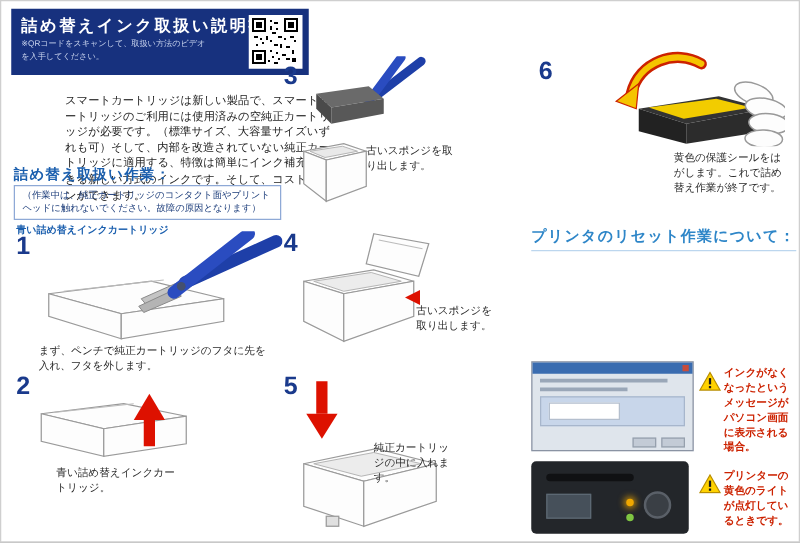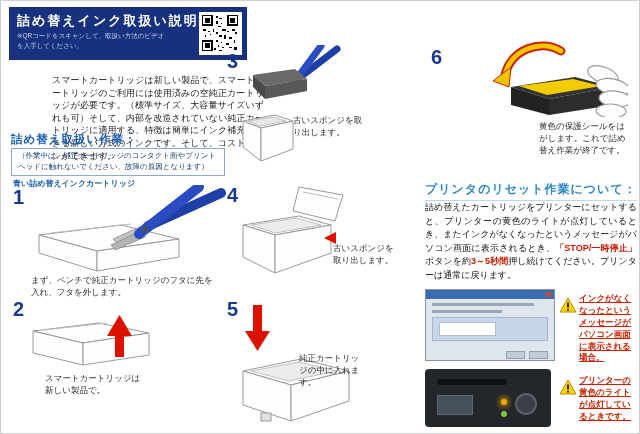--- a/index.html
+++ b/index.html
@@ -40,21 +40,21 @@
   .s1-btn{display:inline-block;width:17px;height:6px;margin-left:4px;background:#c3cbd6;border:1px solid #96a0ad;}
   
   .shot2{left:424px;top:368px;width:126px;height:58px;background:#23262a;border-radius:4px;position:absolute;}
   .s2-slot{position:absolute;left:12px;top:10px;width:70px;height:6px;background:#101113;border-radius:3px;}
   .s2-lcd{position:absolute;left:12px;top:26px;width:34px;height:18px;background:#46505a;border:1px solid #5c6873;}
   .s2-btn{position:absolute;right:14px;top:24px;width:18px;height:18px;border-radius:50%;background:#3a3f45;border:2px solid #5a6068;}
   .s2-led{position:absolute;width:6px;height:6px;border-radius:50%;}
   .s2-led.amber{right:44px;top:30px;background:#f0a800;box-shadow:0 0 5px 2px rgba(240,168,0,.7);}
   .s2-led.green{right:44px;top:42px;background:#7fc642;}
   
-  .warn-text{font-size:8.5px;font-weight:bold;line-height:1.4;color:#cc2200;text-decoration:underline;}
+  .warn-text{font-size:8.5px;font-weight:bold;line-height:1.4;color:#cc2200;}
 </style>
 </head>
 <body>
 
 <div class="page">
 
   <div class="abs hdr">
     <h1>詰め替えインク取扱い説明書</h1>
     <p class="hdr-note">※QRコードをスキャンして、取扱い方法のビデオを入手してください。</p>
     <div class="qr">
@@ -139,21 +139,21 @@
         <polygon points="6,22 56,34 56,56 6,44"></polygon>
         <polygon points="56,34 122,24 122,46 56,56"></polygon>
       </g>
       <line x1="16" y1="21" x2="80" y2="14" stroke="#bbbbbb"></line>
       <g fill="#dd1100">
         <rect x="88" y="26" width="9" height="22"></rect>
         <polygon points="80,27 105,27 92.5,6"></polygon>
       </g>
     </svg>
   </div>
-  <div class="abs cap" style="left:44px;top:372px;width:96px;">スマートカートリッジは新しい製品で。</div>
+  <div class="abs cap" style="left:44px;top:372px;width:96px;">青い詰め替えインクカートリッジ。</div>
 
   <div class="abs num" style="left:226px;top:50px;">3</div>
   <div class="abs" style="left:240px;top:44px;">
     <svg width="100" height="122" viewBox="0 0 100 122" aria-hidden="true">
       <line x1="96" y1="4" x2="62" y2="30" stroke="#1e3fa8" stroke-width="7" stroke-linecap="round"></line>
       <line x1="80" y1="1" x2="54" y2="36" stroke="#2a4cc0" stroke-width="7" stroke-linecap="round"></line>
       <polygon points="12,30 54,24 66,34 24,41" fill="#6a6a6a"></polygon>
       <polygon points="12,30 24,41 24,54 12,42" fill="#4a4a4a"></polygon>
       <polygon points="24,41 66,34 66,46 24,54" fill="#585858"></polygon>
       <g stroke="#9a9a9a" stroke-width="1" fill="#fdfdfd">
@@ -220,21 +220,20 @@
         <ellipse cx="140" cy="40" rx="16" ry="8" transform="rotate(20 140 40)"></ellipse>
         <ellipse cx="150" cy="52" rx="17" ry="8" transform="rotate(12 150 52)"></ellipse>
         <ellipse cx="152" cy="64" rx="16" ry="8" transform="rotate(6 152 64)"></ellipse>
         <ellipse cx="148" cy="76" rx="15" ry="7" transform="rotate(2 148 76)"></ellipse>
       </g>
     </svg>
   </div>
   <div class="abs cap" style="left:538px;top:120px;width:92px;">黄色の保護シールをはがします。これで詰め替え作業が終了です。</div>
 
   <div class="abs sec-title sec2-title">プリンタのリセット作業について：</div>
-  <p class="abs reset-body"><span>詰め替えたカートリッジをプリンターにセットすると、プリンターの黄色のライトが点灯しているとき、またインクがなくなったというメッセージがパソコン画面に表示されるとき、</span><span class="red">「STOP/一時停止」</span><span>ボタンを約</span><span class="red">3～5秒間</span><span>押し続けてください。プリンターは通常に戻ります。</span></p>
 
   <div class="abs shot1">
     <div class="s1-bar">
         <span class="s1-dot"></span>
       </div>
     <div class="s1-line w80"></div>
     <div class="s1-line w60"></div>
     <div class="s1-img"></div>
     <div class="s1-btnrow"><span class="s1-btn"></span><span class="s1-btn"></span></div>
   </div>

